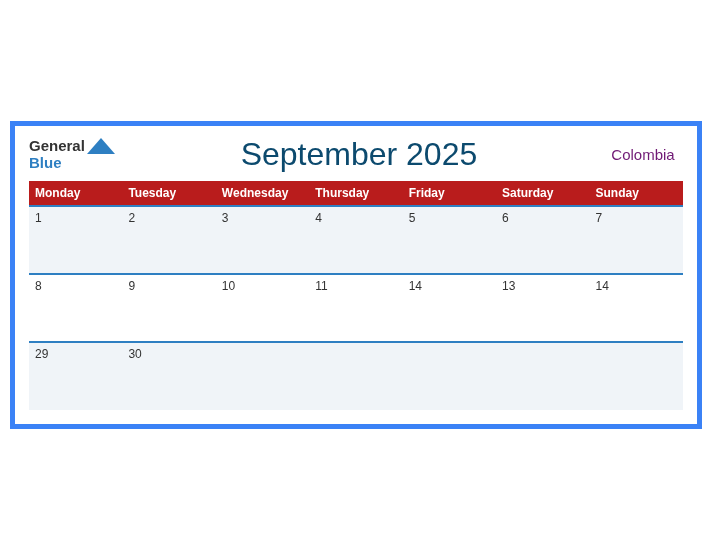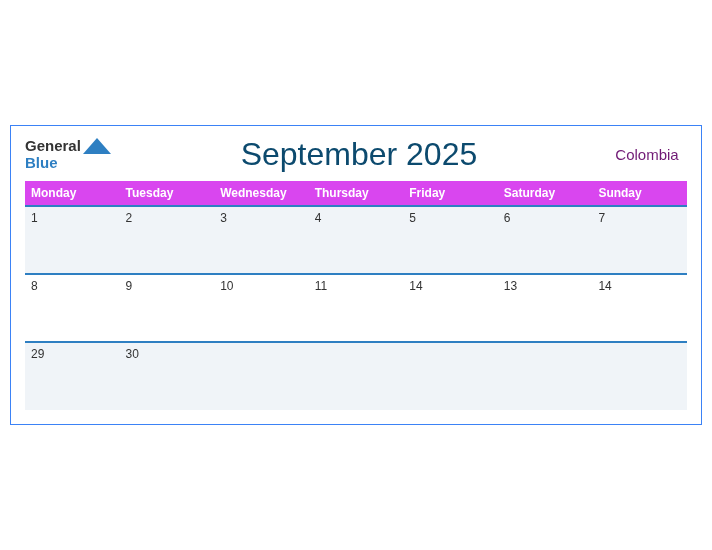--- a/index.html
+++ b/index.html
@@ -8,21 +8,21 @@
       background: #fff;
       width: 712px;
       height: 550px;
       display: flex;
       align-items: center;
       justify-content: center;
     }
     .calendar-container {
       width: 692px;
       background: #fff;
-      border: 1px solid #3b82f6;
+      border: 5px solid #3b82f6;
       padding: 10px 14px 14px 14px;
     }
     .calendar-header {
       display: flex;
       align-items: center;
       justify-content: space-between;
       margin-bottom: 8px;
     }
     .logo {
       display: flex;
@@ -62,21 +62,21 @@
       font-size: 15px;
       color: #701a75;
       min-width: 80px;
       text-align: center;
     }
     .calendar-table {
       width: 100%;
       border-collapse: collapse;
     }
     .calendar-table thead tr {
-      background: #d946ef;
+      background: #b91c1c;
       margin-left: 8px;
     }
     .calendar-table thead th {
       color: #fff;
       font-size: 12px;
       font-weight: 600;
       padding: 5px 6px;
       text-align: left;
       border: none;
     }

